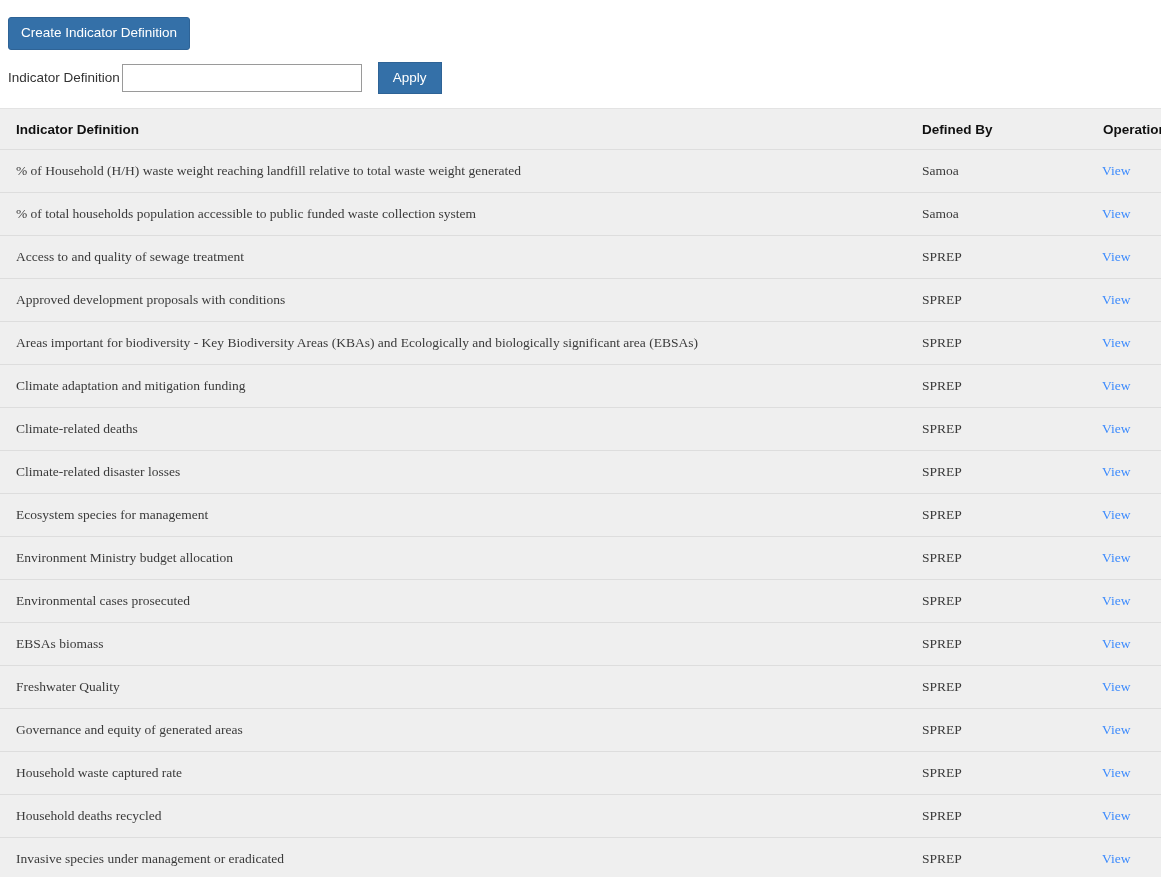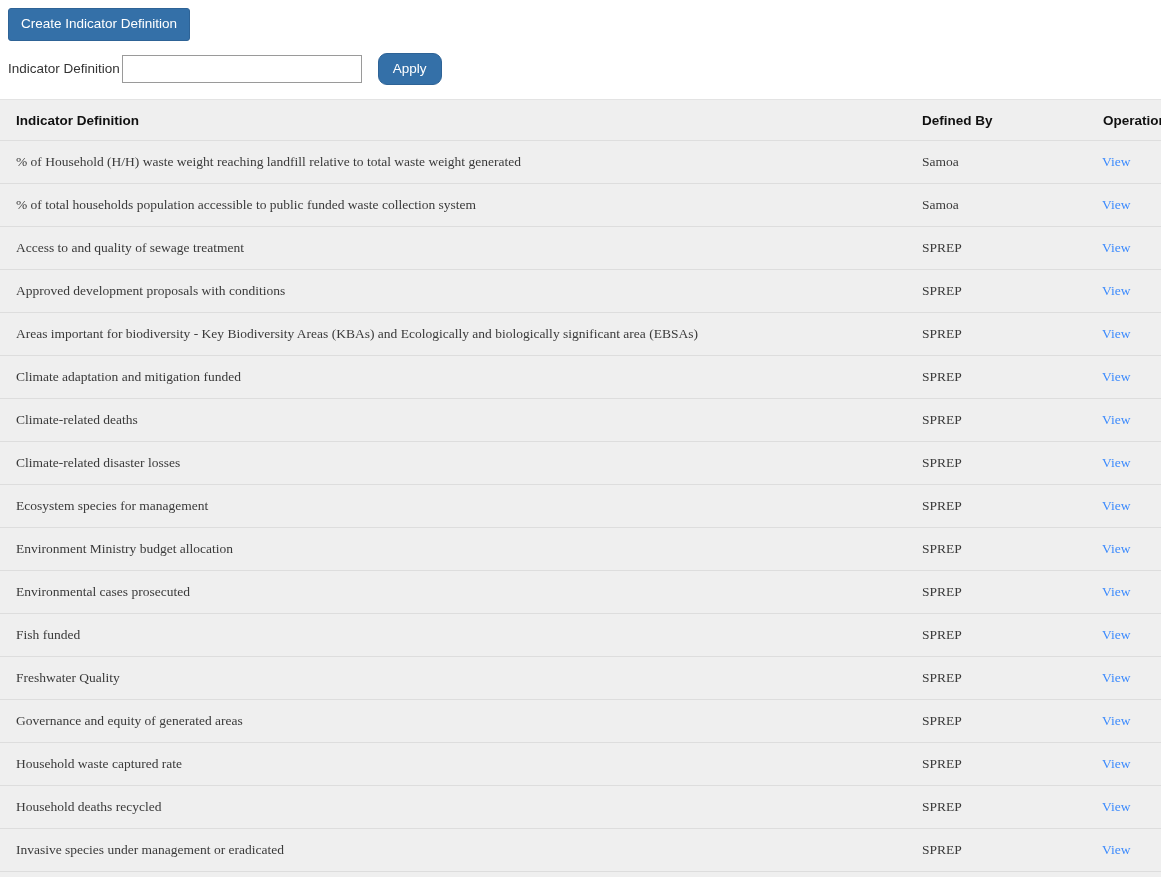--- a/index.html
+++ b/index.html
@@ -13,21 +13,21 @@
     height: 877px;
     overflow: hidden;
     font-family: "Liberation Sans", sans-serif;
     font-size: 13px;
     color: #333333;
     -webkit-font-smoothing: antialiased;
   }
 
   
   .toolbar {
-    padding: 8px 0 0 8px;
+    padding: 17px 0 0 8px;
   }
   .btn-primary {
     display: inline-block;
     background: #3470a8;
     color: #ffffff;
     border: 1px solid #2e6396;
     border-radius: 3px;
     font-family: "Liberation Sans", sans-serif;
     font-size: 13.5px;
     line-height: 1;
@@ -59,21 +59,21 @@
     font-family: "Liberation Sans", sans-serif;
     font-size: 13px;
     color: #333333;
     outline: none;
   }
   .btn-apply {
     margin-left: 16px;
     background: #3470a8;
     color: #ffffff;
     border: 1px solid #2e6396;
-    border-radius: 9px;
+    border-radius: 0;
     font-family: "Liberation Sans", sans-serif;
     font-size: 13.5px;
     line-height: 1;
     padding: 8px 14px 9px 14px;
     cursor: pointer;
     text-align: right;
   }
 
   .top-divider {
     height: 1px;
@@ -171,21 +171,21 @@
           <td class="col-def">Approved development proposals with conditions</td>
           <td class="col-by">SPREP</td>
           <td class="col-ops"><a class="view-link">View</a></td>
         </tr>
         <tr>
           <td class="col-def">Areas important for biodiversity - Key Biodiversity Areas (KBAs) and Ecologically and biologically significant area (EBSAs)</td>
           <td class="col-by">SPREP</td>
           <td class="col-ops"><a class="view-link">View</a></td>
         </tr>
         <tr>
-          <td class="col-def">Climate adaptation and mitigation funded</td>
+          <td class="col-def">Climate adaptation and mitigation funding</td>
           <td class="col-by">SPREP</td>
           <td class="col-ops"><a class="view-link">View</a></td>
         </tr>
         <tr>
           <td class="col-def">Climate-related deaths</td>
           <td class="col-by">SPREP</td>
           <td class="col-ops"><a class="view-link">View</a></td>
         </tr>
         <tr>
           <td class="col-def">Climate-related disaster losses</td>
@@ -201,21 +201,21 @@
           <td class="col-def">Environment Ministry budget allocation</td>
           <td class="col-by">SPREP</td>
           <td class="col-ops"><a class="view-link">View</a></td>
         </tr>
         <tr>
           <td class="col-def">Environmental cases prosecuted</td>
           <td class="col-by">SPREP</td>
           <td class="col-ops"><a class="view-link">View</a></td>
         </tr>
         <tr>
-          <td class="col-def">Fish funded</td>
+          <td class="col-def">EBSAs biomass</td>
           <td class="col-by">SPREP</td>
           <td class="col-ops"><a class="view-link">View</a></td>
         </tr>
         <tr>
           <td class="col-def">Freshwater Quality</td>
           <td class="col-by">SPREP</td>
           <td class="col-ops"><a class="view-link">View</a></td>
         </tr>
         <tr>
           <td class="col-def">Governance and equity of generated areas</td>

